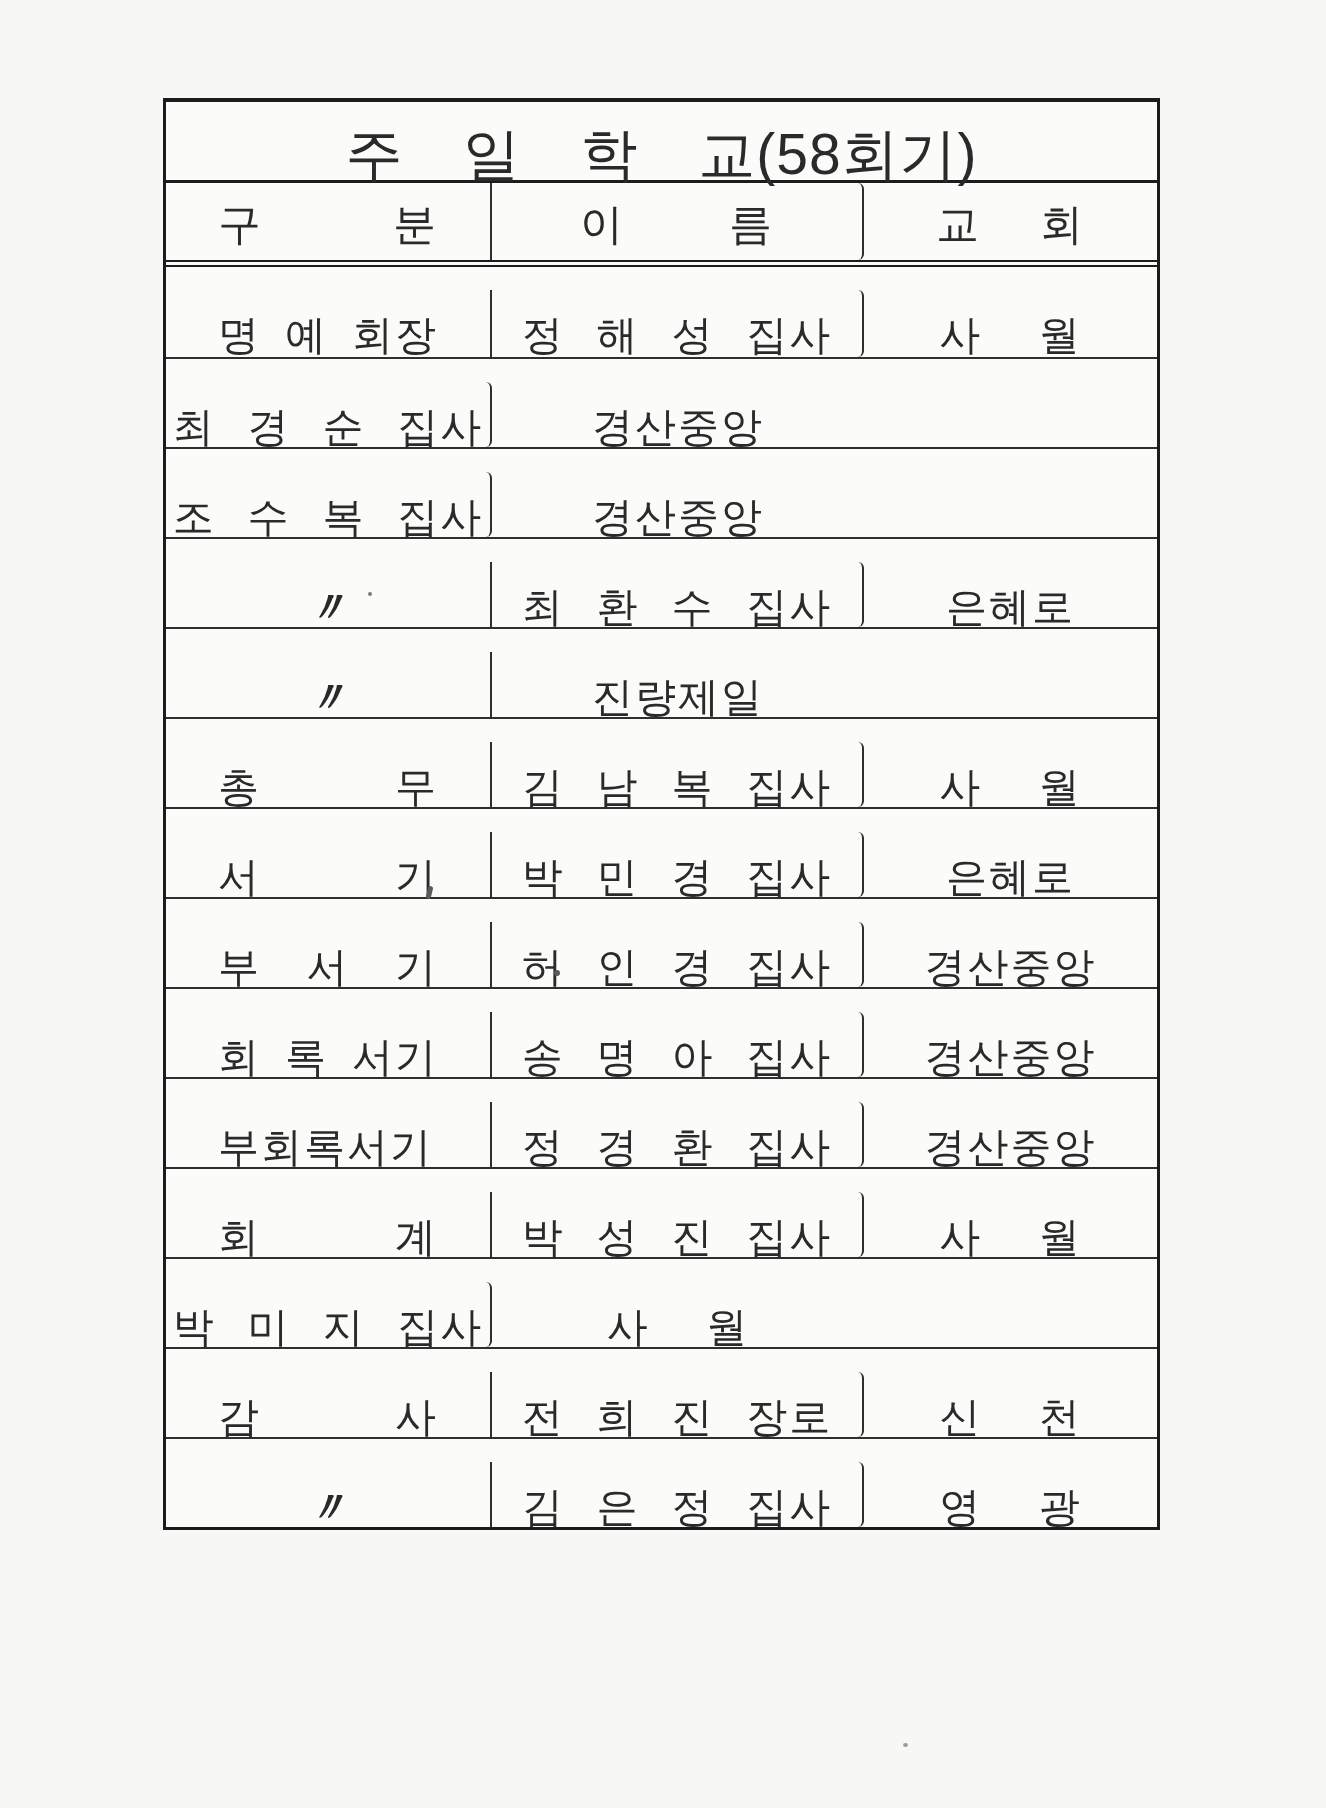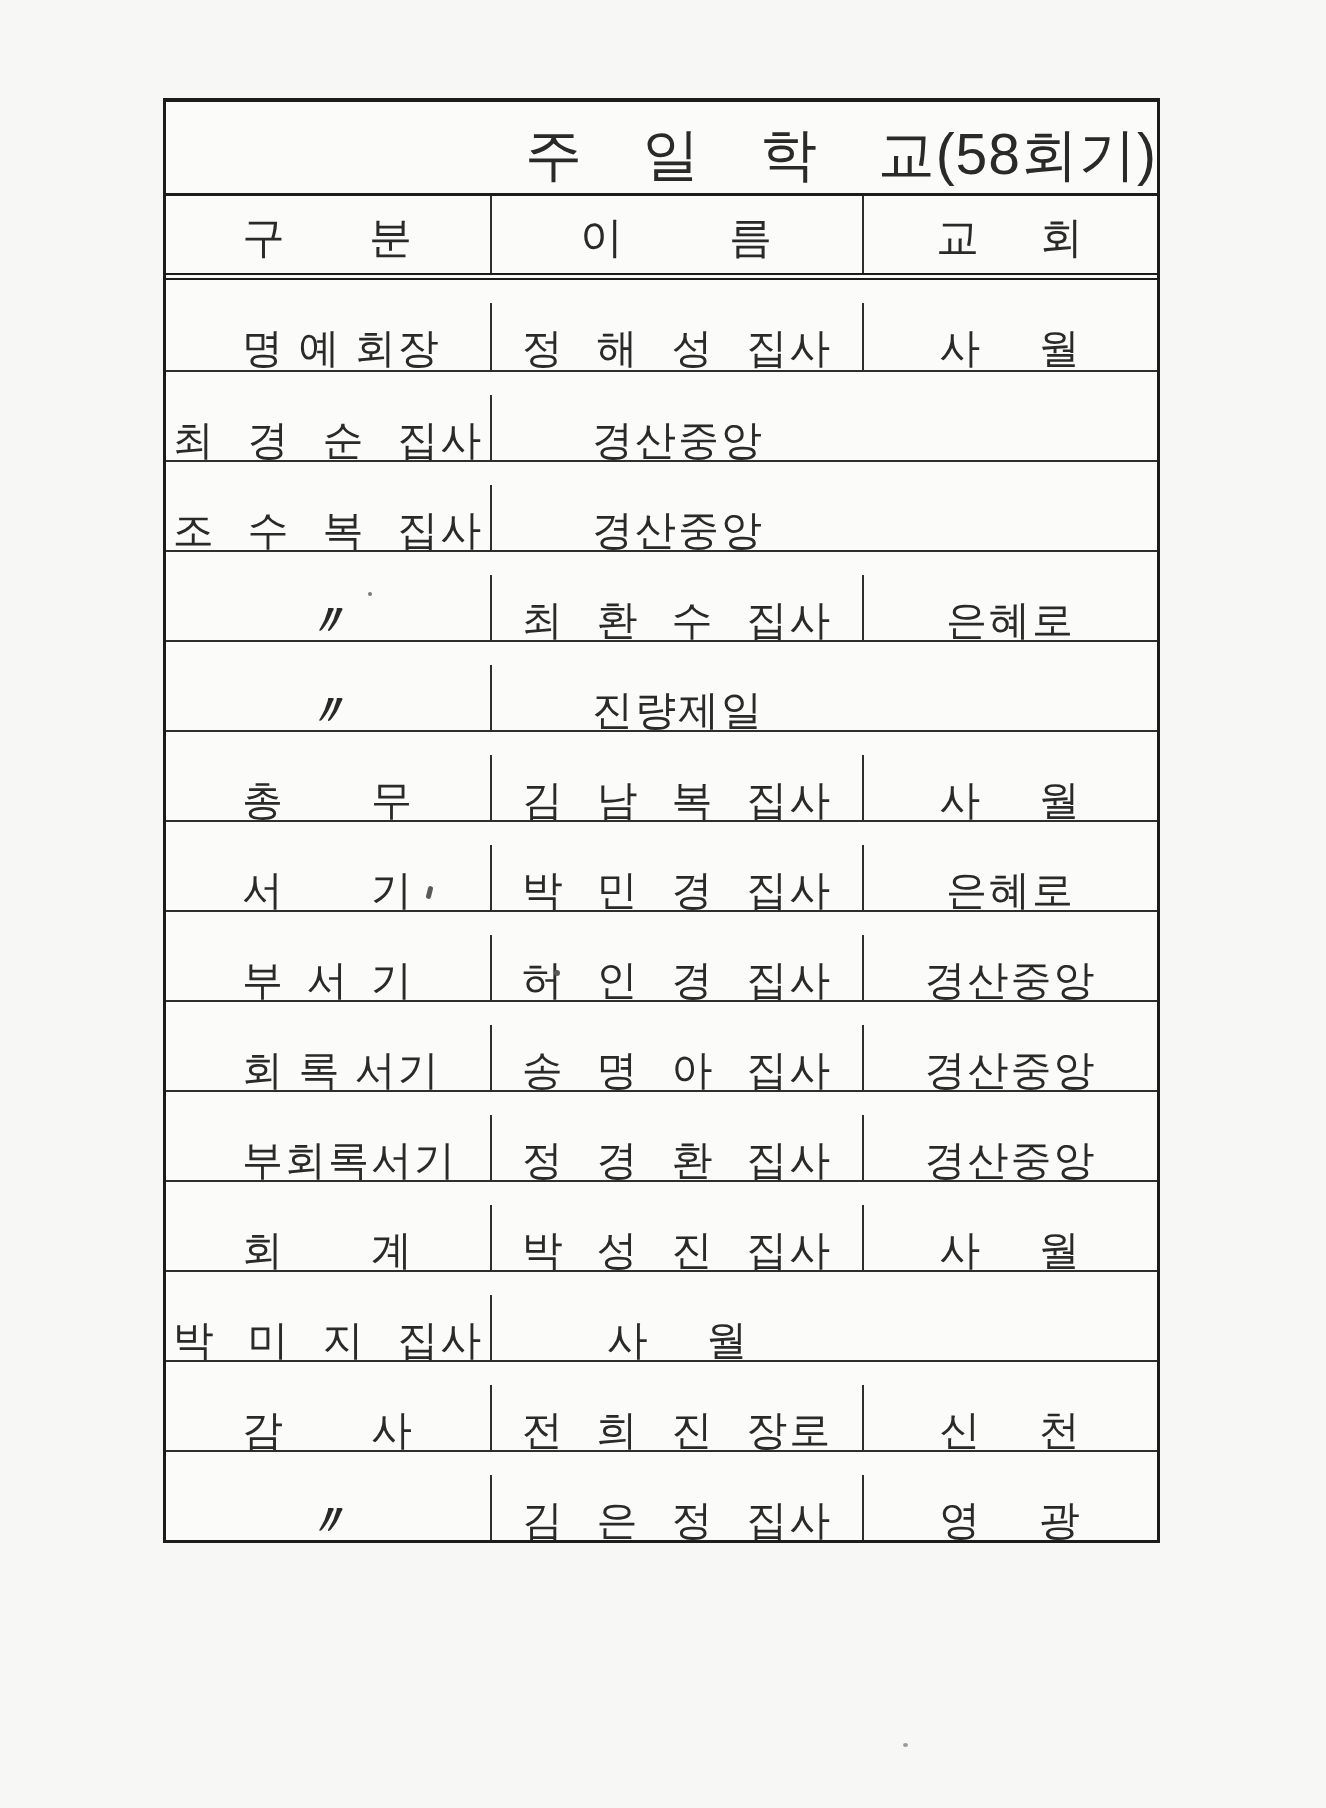--- a/index.html
+++ b/index.html
@@ -15,23 +15,23 @@
   .doc-table {
     position: absolute;
     left: 163px; top: 98px;
     width: 997px;
     border: 3px solid var(--line, #1c1c1c);
     border-top-width: 4px;
     background: #fbfbf9;
   }
 
   .title-row {
-    height: 94px;
+    height: 81px;
     line-height: 105px;
-    text-align: right;
+    text-align: center;
     font-size: 57px;
     font-weight: 500;
     letter-spacing: 1px;
     word-spacing: 0.75em;
     border-bottom: 3px solid var(--line, #1c1c1c);
     white-space: nowrap;
   }
 
   .row { display: grid; grid-template-columns: 326px 372px 293px; }
 
@@ -50,31 +50,31 @@
     letter-spacing: 2px;
     border-right: 2px solid #2e2e2e;
   }
   .cell:last-child { border-right: none; }
   .header-row .cell { line-height: 82px; }
   .data-row .cell { line-height: 90px; margin-top: 23px; }
 
   .cell-role {
     text-align: justify;
     text-align-last: justify;
-    padding: 0 76px;
+    padding: 0 52px;
   }
   .cell-role.ditto {
     text-align: center;
     text-align-last: center;
     padding: 0;
     font-size: 44px;
     font-style: italic;
     font-weight: 700;
   }
-  .cell-name  { text-align: center; word-spacing: 0.45em; }
+  .cell-name  { text-align: center; word-spacing: 0.45em; border-radius: 6px; }
   .cell-church{ text-align: center; word-spacing: 1.05em; }
   .header-row .cell-name { text-align: center; text-align-last: center; word-spacing: 2.1em; }
 
   
   .speck { position: absolute; background: #5a5a5a; border-radius: 50%; }
   .speck-tick { width: 5px; height: 13px; border-radius: 3px; transform: rotate(14deg); }
   .speck-dot1 { width: 6px; height: 6px; }
   .speck-dot2 { width: 4px; height: 4px; background: #7a7a7a; }
   .speck-dot3 { width: 5px; height: 4px; background: #9a9a9a; }
 </style>

